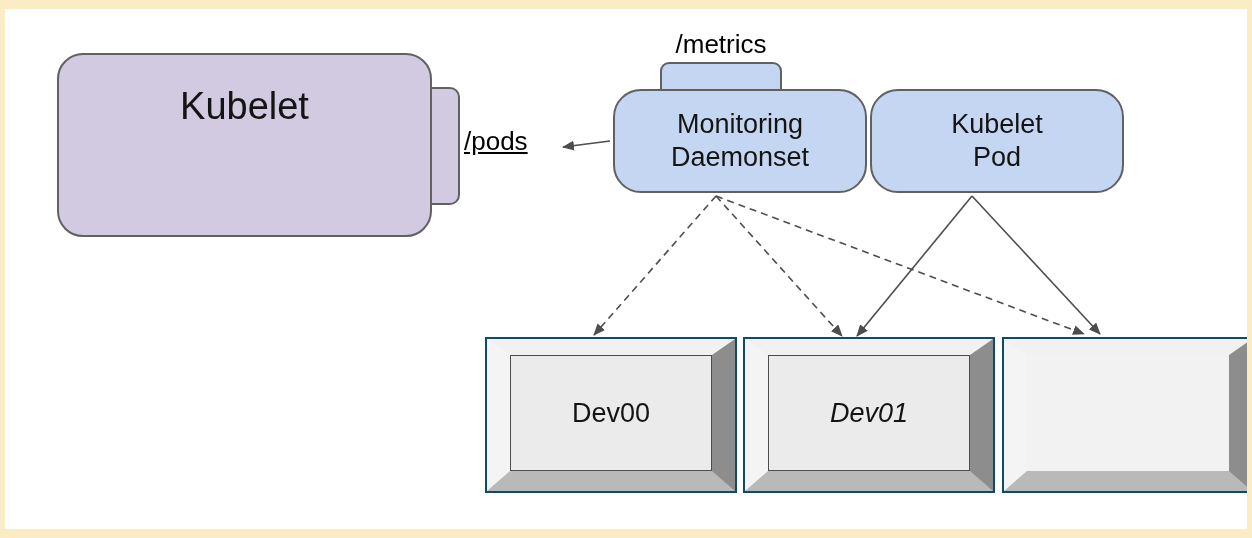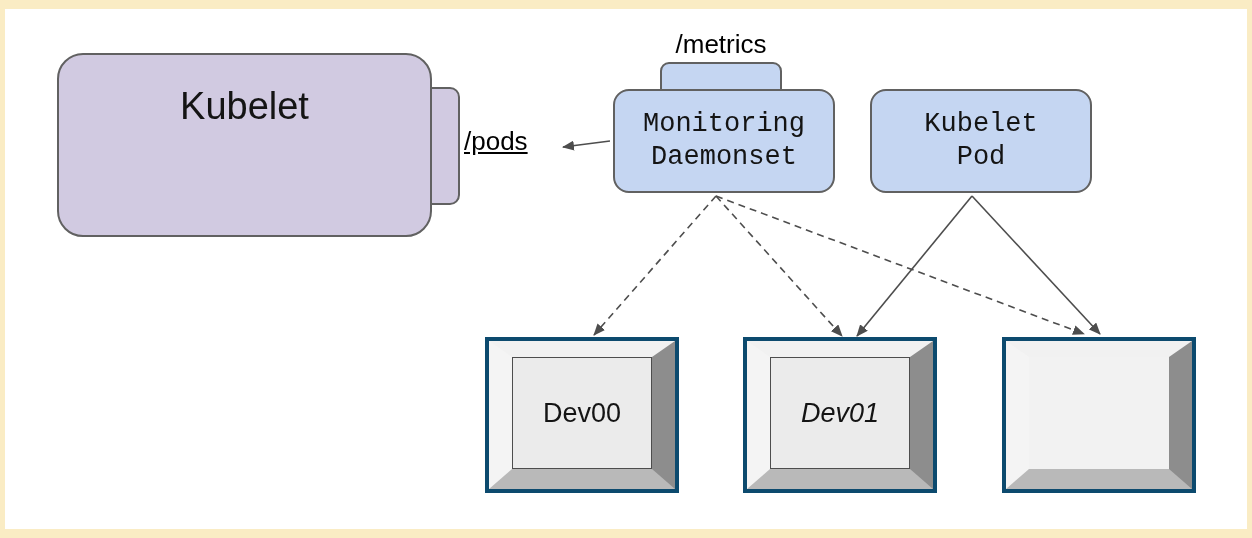--- a/index.html
+++ b/index.html
@@ -30,36 +30,36 @@
   }
   .node-kubelet-back{
     left:383px;top:78px;width:72px;height:118px;
     border-radius:10px;background:#d1cae1;
   }
   .node-tab{
     left:655px;top:53px;width:122px;height:42px;
     border-radius:9px;background:#c5d6f2;
   }
   .node-blue{
-    width:222px;height:104px;border-radius:16px;
-    background:#c5d6f2;font-size:27px;line-height:33px;font-family:Liberation Mono, monospace;
+    width:254px;height:104px;border-radius:28px;
+    background:#c5d6f2;font-size:27px;line-height:33px;
   }
   .node-monitoring{left:608px;top:80px;}
   .node-workload{left:865px;top:80px;}
   .multiline{white-space:pre-line;}
   
   .endpoint-label{
     position:absolute;color:#000000;font-size:26px;line-height:28px;
   }
   .label-pods{left:459px;top:118px;width:80px;text-decoration:underline;}
   .label-metrics{left:655px;top:21px;width:122px;text-align:center;}
   
   .dev{
-    position:absolute;top:328px;width:194px;height:156px;
-    box-sizing:border-box;border:4px solid #0c4a6e;background:#f2f2f2;
+    position:absolute;top:328px;width:252px;height:156px;
+    box-sizing:border-box;border:2px solid #0c4a6e;background:#f2f2f2;
   }
   .dev-bevel{
     position:absolute;inset:0;
     box-sizing:border-box;
     border-style:solid;
     border-width:16px 23px 20px 23px;
     border-color:#f1f1f1 #8d8d8d #b9b9b9 #f4f4f4;
   }
   .dev-panel{
     position:absolute;left:23px;right:23px;top:16px;bottom:20px;

